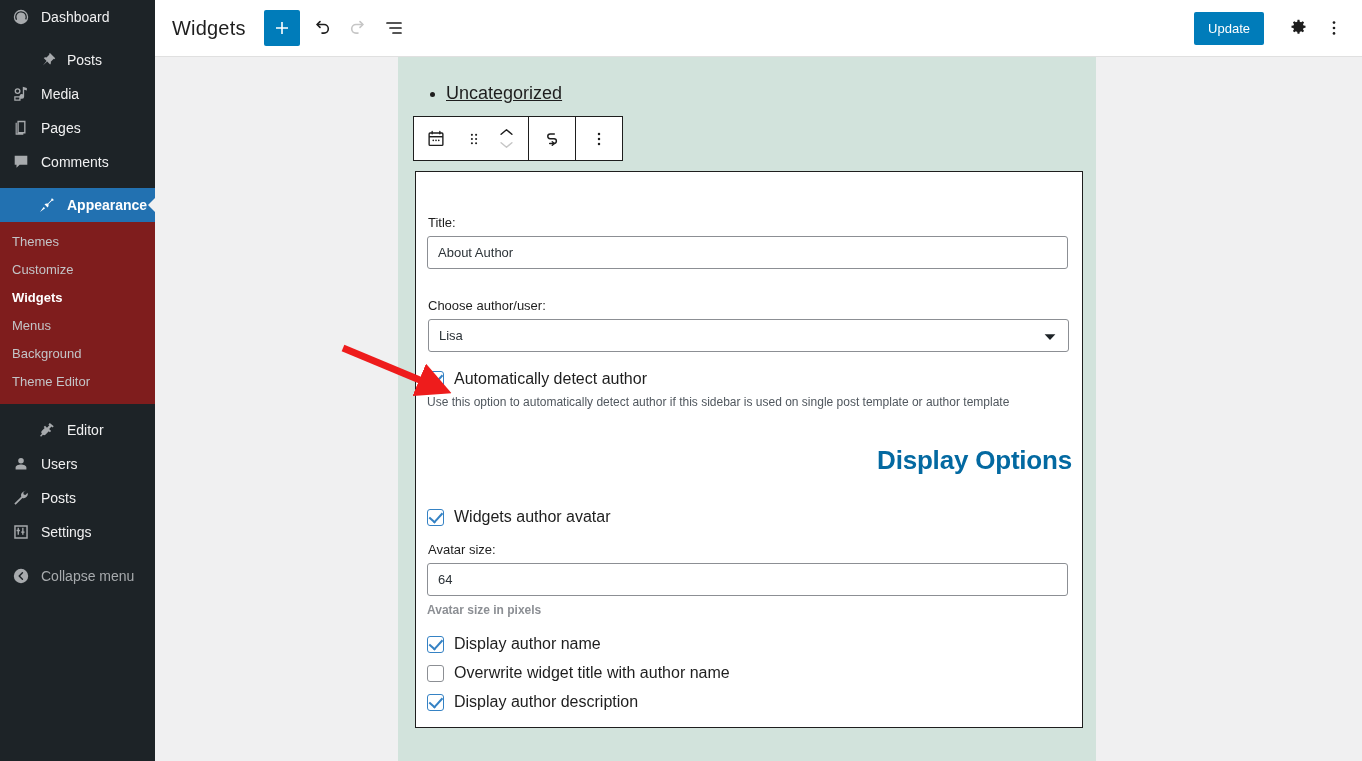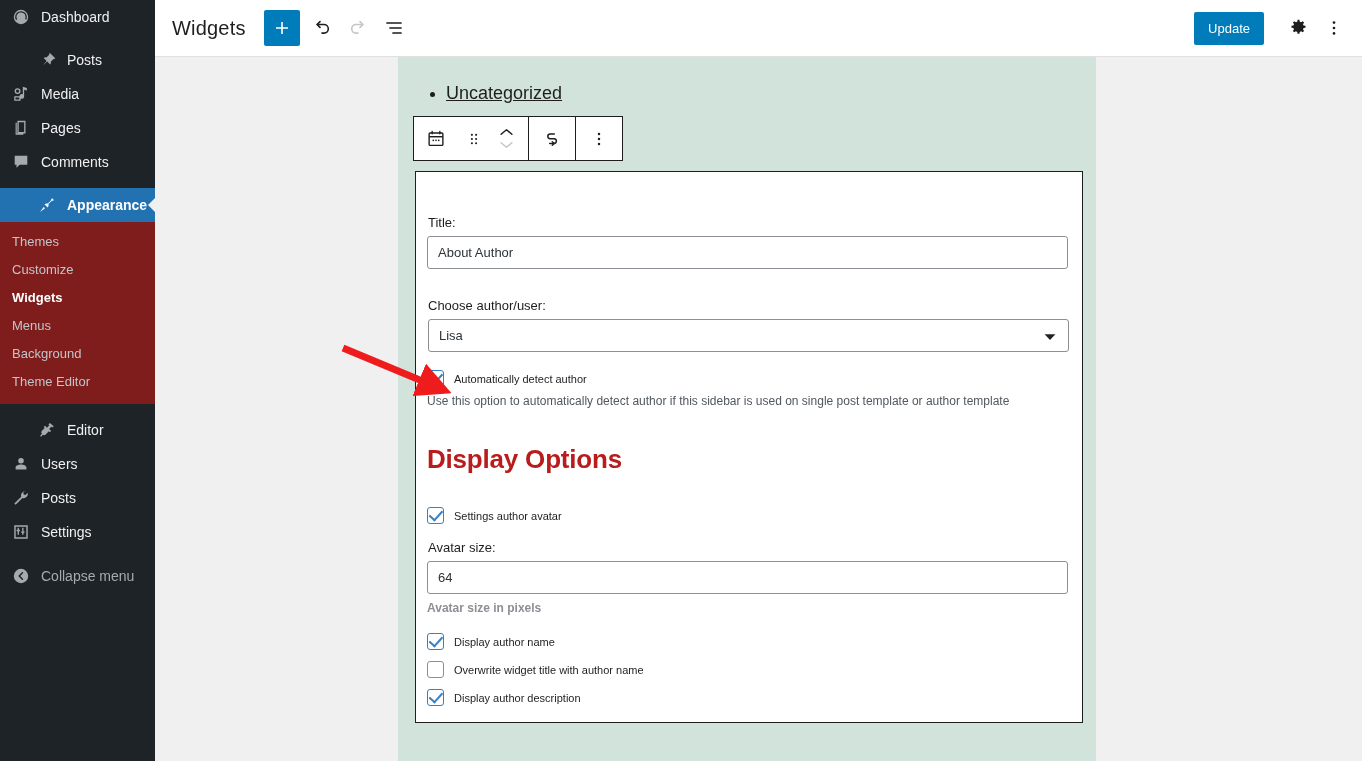--- a/index.html
+++ b/index.html
@@ -238,36 +238,37 @@
   }
   .chk.checked { border-color: #3582c4; }
   .chk.checked::after {
     content: "";
     width: 6px; height: 11px;
     border: solid #3582c4;
     border-width: 0 2px 2px 0;
     transform: rotate(42deg) translate(-1px,-1px);
   }
   .chk-label {
-    font-size: 11px; color: #1e1e1e;
+    font-size: 16px; color: #1e1e1e;
     margin-left: 10px;
     cursor: pointer;
   }
   .help-text {
     font-size: 12px;
     color: #50575e;
     margin: 7px 0 0 1px;
   }
   .help-text.muted { color: #8c8f94; font-weight: bold; }
   .section-head {
     font-size: 26px;
     font-weight: 700;
-    color: #b91c1c;
+    color: #0369a1;
     margin: 36px 0 0 1px;
     letter-spacing: -.2px;
+    text-align: right;
   }
 
   
   #annotation {
     position: absolute; left: 0; top: 0;
     width: 1362px; height: 761px;
     pointer-events: none;
     z-index: 50;
   }
 </style>
@@ -521,21 +522,21 @@
     <div class="chk-row">
       <span class="chk checked"></span>
       <span class="chk-label">Automatically detect author</span>
     </div>
     <div class="help-text">Use this option to automatically detect author if this sidebar is used on single post template or author template</div>
 
     <h2 class="section-head">Display Options</h2>
 
     <div class="chk-row" style="margin-top:32px">
       <span class="chk checked"></span>
-      <span class="chk-label">Settings author avatar</span>
+      <span class="chk-label">Widgets author avatar</span>
     </div>
 
     <label class="fld-label" style="margin-top:16px">Avatar size:</label>
     <input class="txt-input" type="text" value="64" style="">
     <div class="help-text muted">Avatar size in pixels</div>
 
     <div class="chk-row">
       <span class="chk checked"></span>
       <span class="chk-label">Display author name</span>
     </div>

